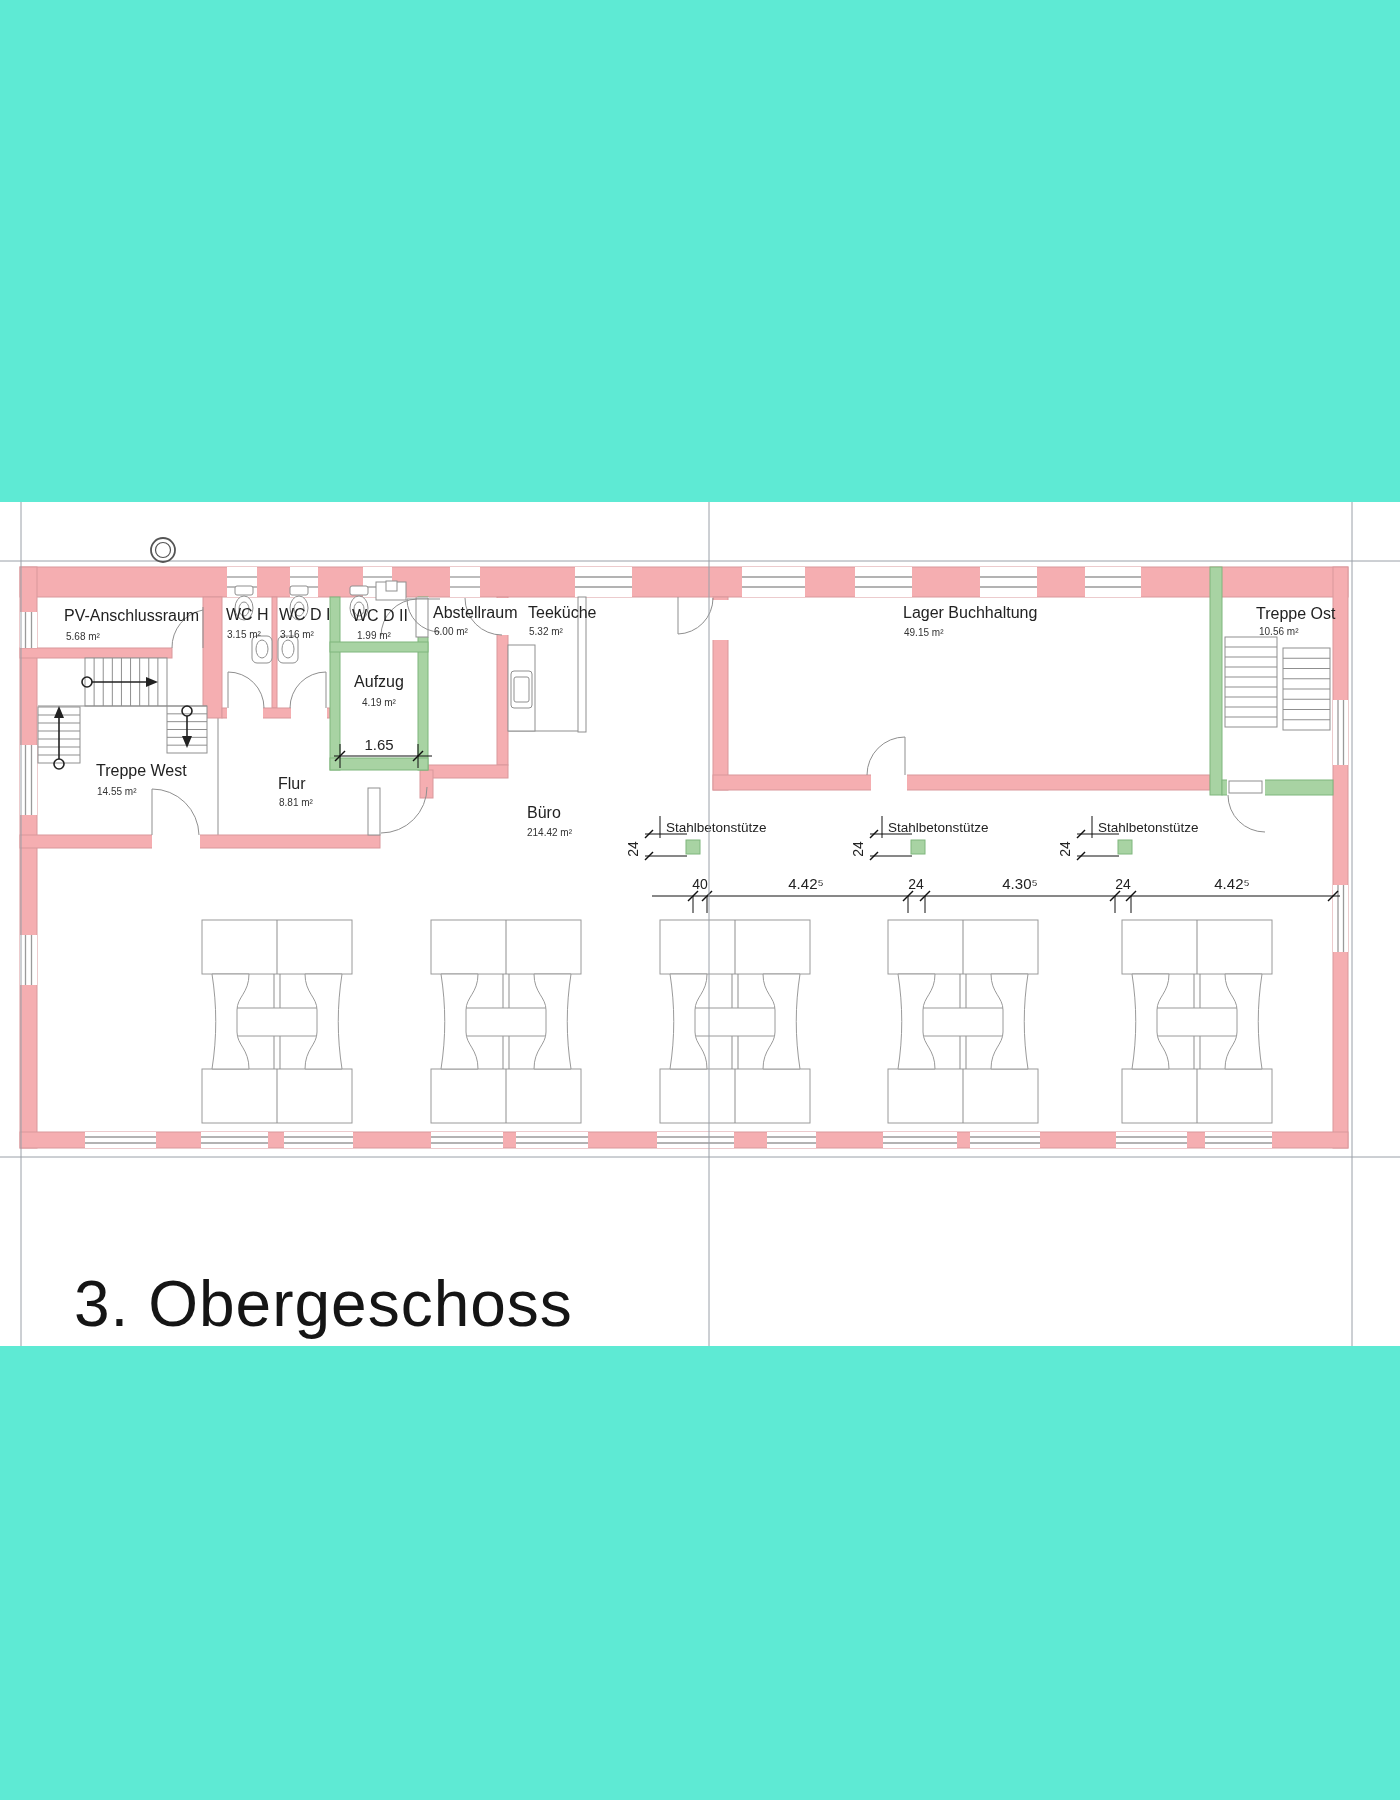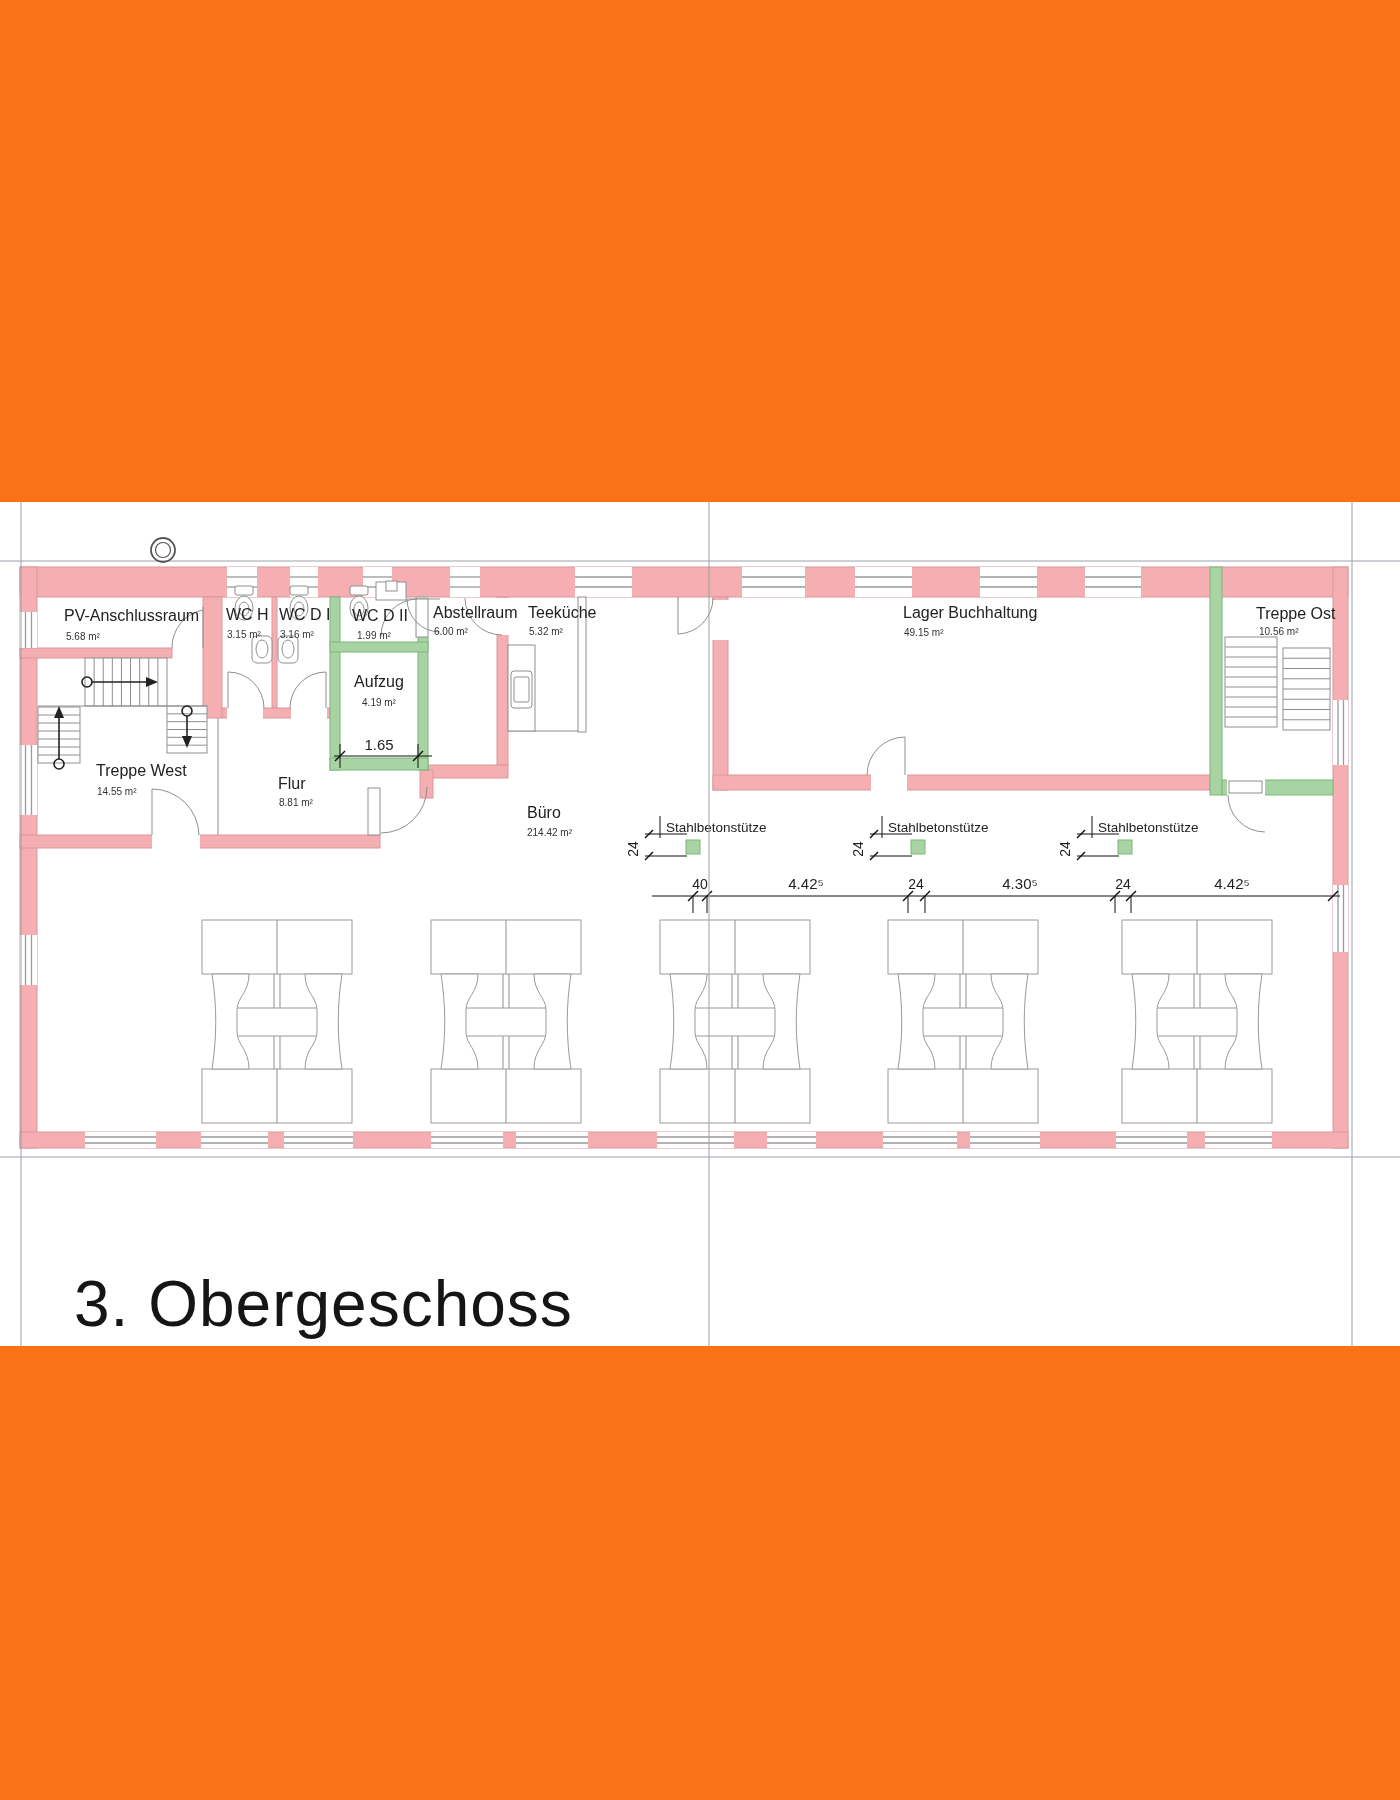--- a/index.html
+++ b/index.html
@@ -1,16 +1,16 @@
 <!DOCTYPE html>
 <html style="--wall: #F5AEB1; --wallstroke: #D9989B; --green: #A8D3A3; --greenstroke: #7FB67C; --gray: #8F8F8F; --frame: #9AA0A8; --text: #222222;"><head>
 <meta charset="utf-8">
 <style>
   html,body{margin:0;padding:0;background:#000;}
-  #stage{position:relative;width:1400px;height:1800px;background:#f97316;overflow:hidden;}
+  #stage{position:relative;width:1400px;height:1800px;background:#5eead4;overflow:hidden;}
   svg{position:absolute;left:0;top:0;}
   .sheet{fill:#ffffff;}
   .frameline{stroke:var(--frame,#9AA0A8);stroke-width:1;fill:none;}
   .w{fill:var(--wall,#F5AEB1);stroke:var(--wallstroke,#D9989B);stroke-width:1;}
   .g{fill:var(--green,#A8D3A3);stroke:var(--greenstroke,#7FB67C);stroke-width:1;}
   .ln{stroke:var(--gray,#8F8F8F);fill:none;stroke-width:1;}
   .ww{fill:#fff;stroke:var(--gray,#8F8F8F);stroke-width:1;}
   .opening{fill:#fff;stroke:none;}
   .win{fill:#fff;stroke:none;}
   .wl{stroke:#9a9a9a;stroke-width:1.3;fill:none;}

